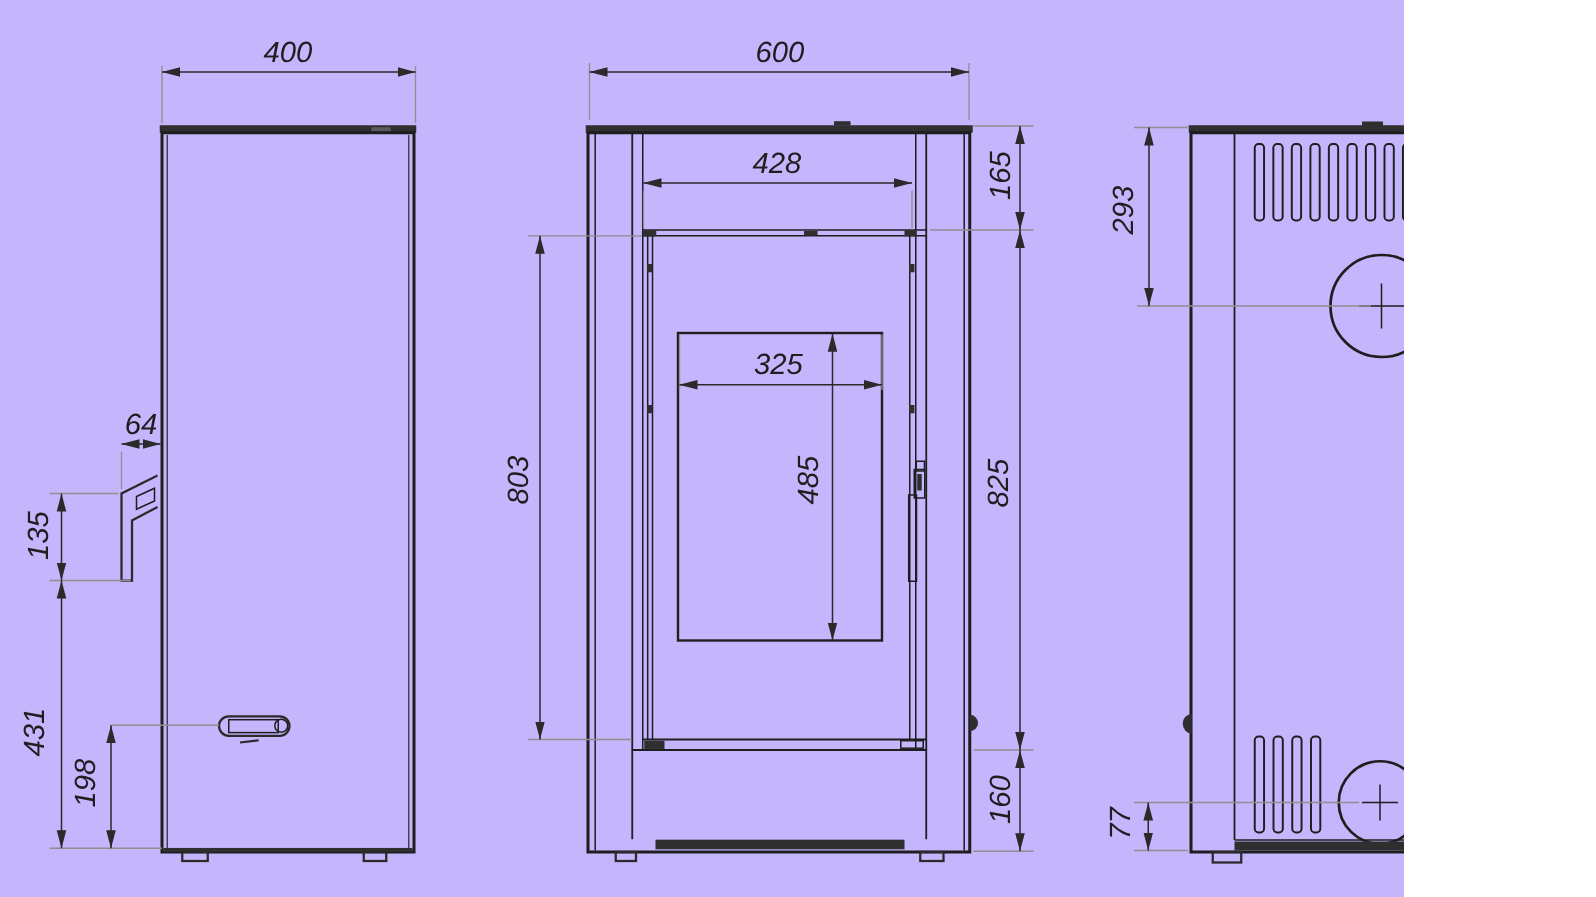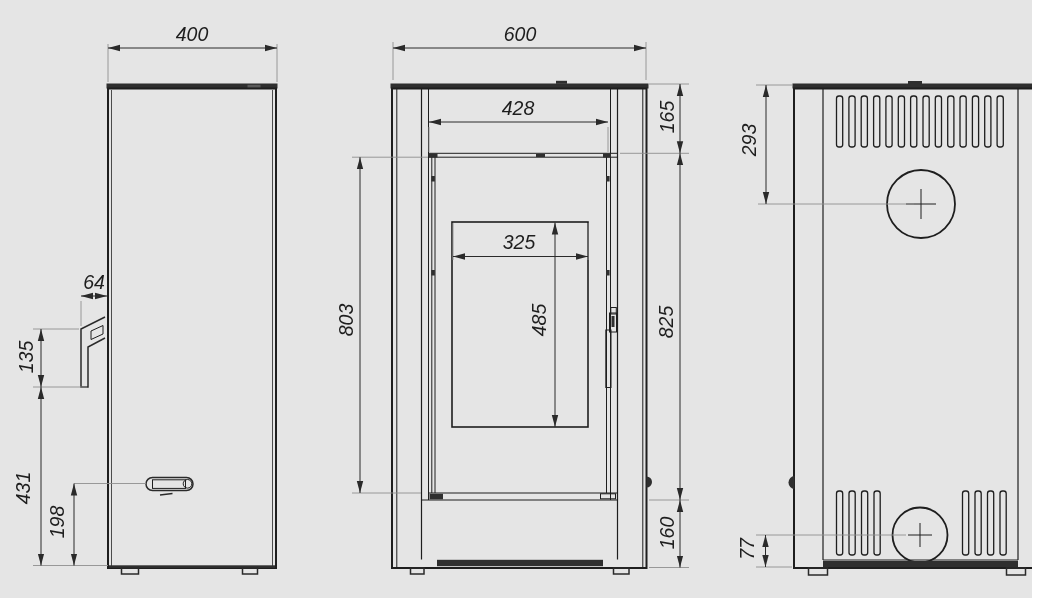--- a/index.html
+++ b/index.html
@@ -1,16 +1,16 @@
 <!DOCTYPE html>
 <html><head>
 <meta charset="utf-8">
 <style>
   html,body{margin:0;padding:0;background:#ffffff;}
-  .stage{position:relative;width:1032px;height:598px;background:#e5e5e5;overflow:hidden;}
+  .stage{position:relative;width:936px;height:598px;background:#c4b5fd;overflow:hidden;}
   svg{display:block;}
   .ol{stroke:#1e1e1e;stroke-width:2;fill:none;}
   .tl{stroke:#1e1e1e;stroke-width:1.2;fill:none;}
   .th{stroke:#1e1e1e;stroke-width:1;fill:none;}
   .fn{stroke:#2a2a2a;stroke-width:1.5;fill:none;}
   .ext{stroke:#8f8f8f;stroke-width:0.9;fill:none;}
   .dim{stroke:#2a2a2a;stroke-width:1;fill:none;}
   .dk{fill:#2f2f2f;stroke:none;}
   text{font-family:"Liberation Sans",sans-serif;font-style:italic;font-size:19.5px;fill:#1e1e1e;}
   .hm{text-anchor:middle;}

